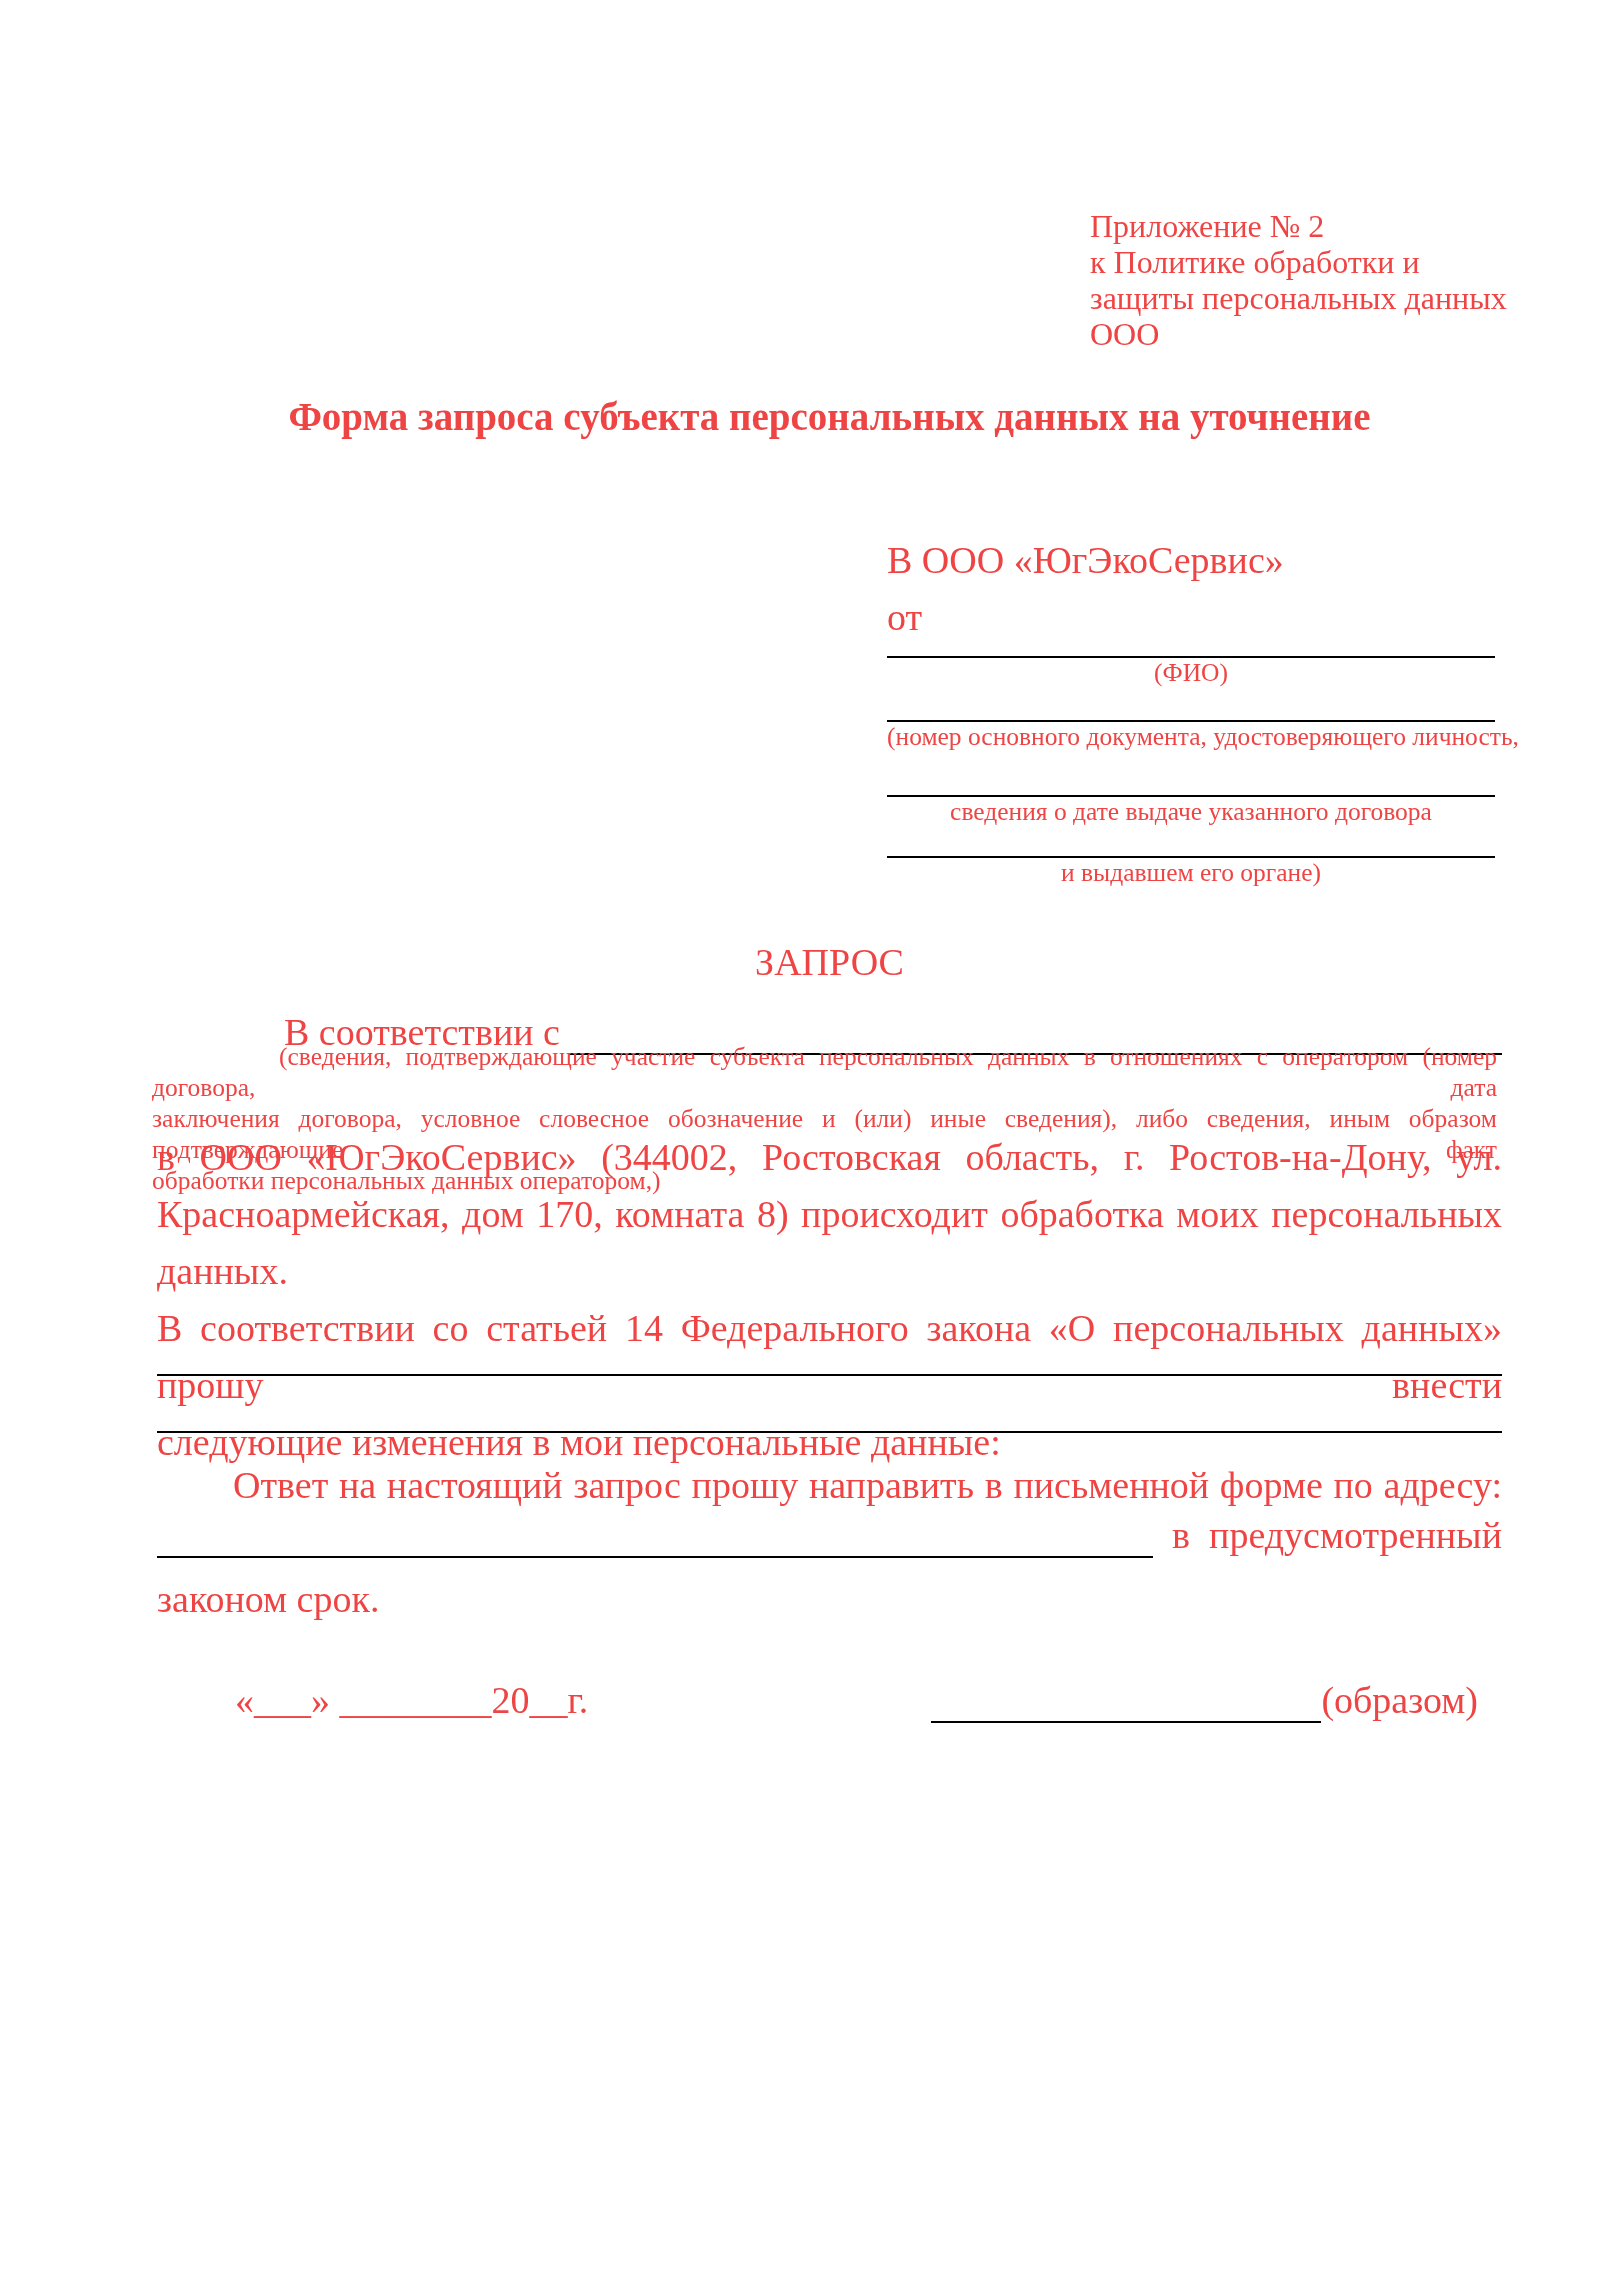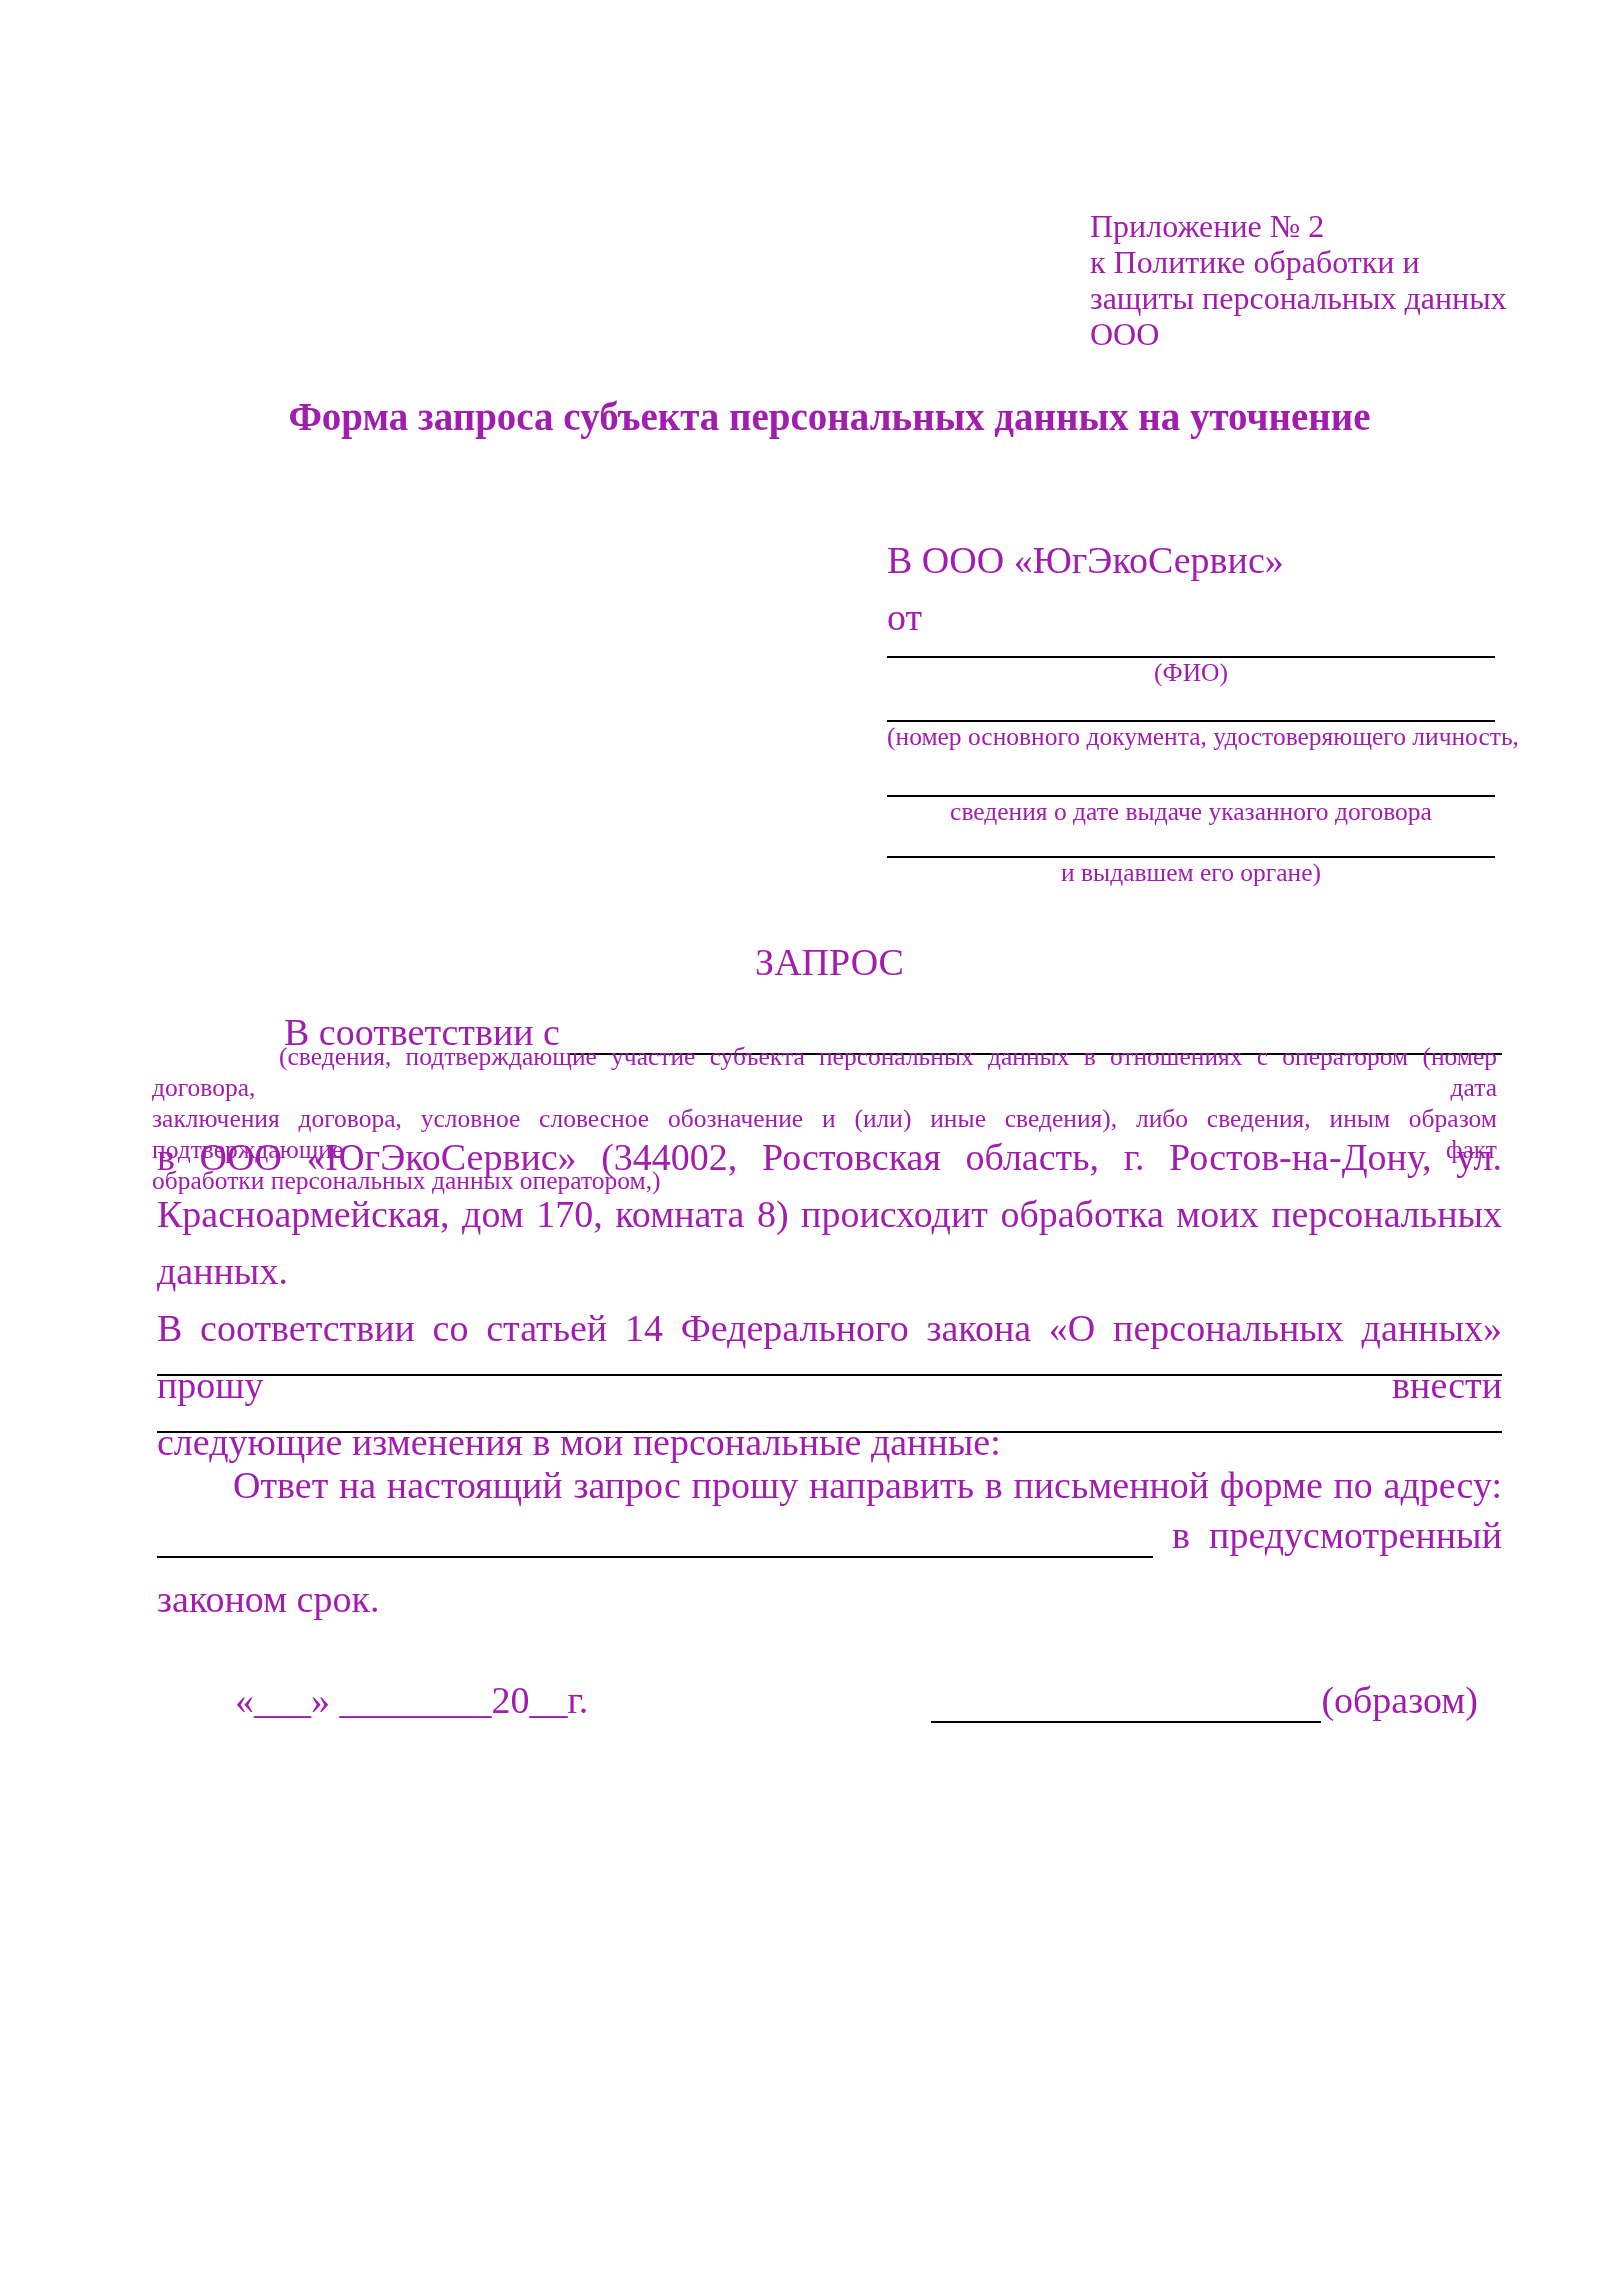--- a/index.html
+++ b/index.html
@@ -5,21 +5,21 @@
   html, body {
     margin: 0;
     padding: 0;
     background: #ffffff;
   }
   .page {
     position: relative;
     width: 1621px;
     height: 2293px;
     background: #ffffff;
-    color: #a21caf;
+    color: #ef4444;
     font-family: "Liberation Serif", "DejaVu Serif", serif;
     overflow: hidden;
   }
   .abs { position: absolute; }
 
   
   .annex {
     left: 1090px;
     top: 208px;
     width: 421px;

